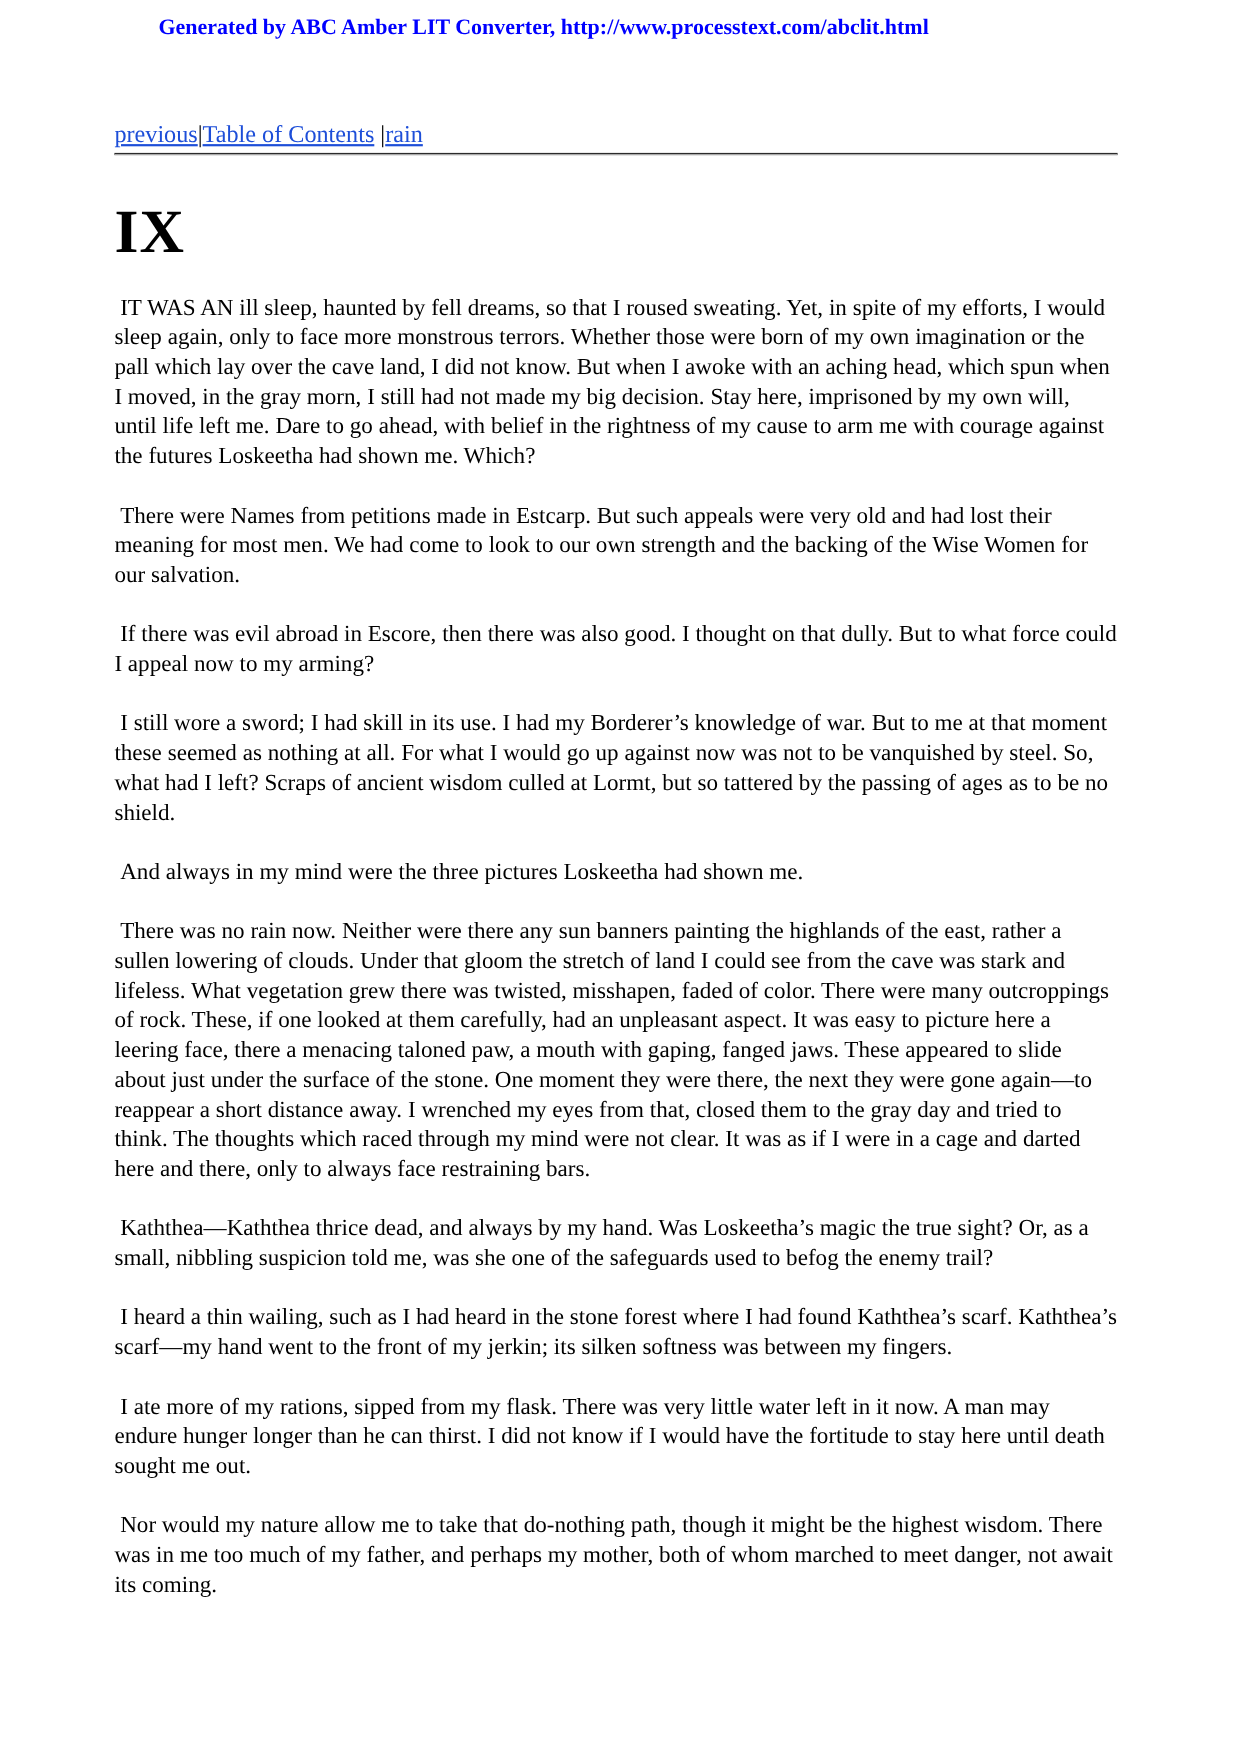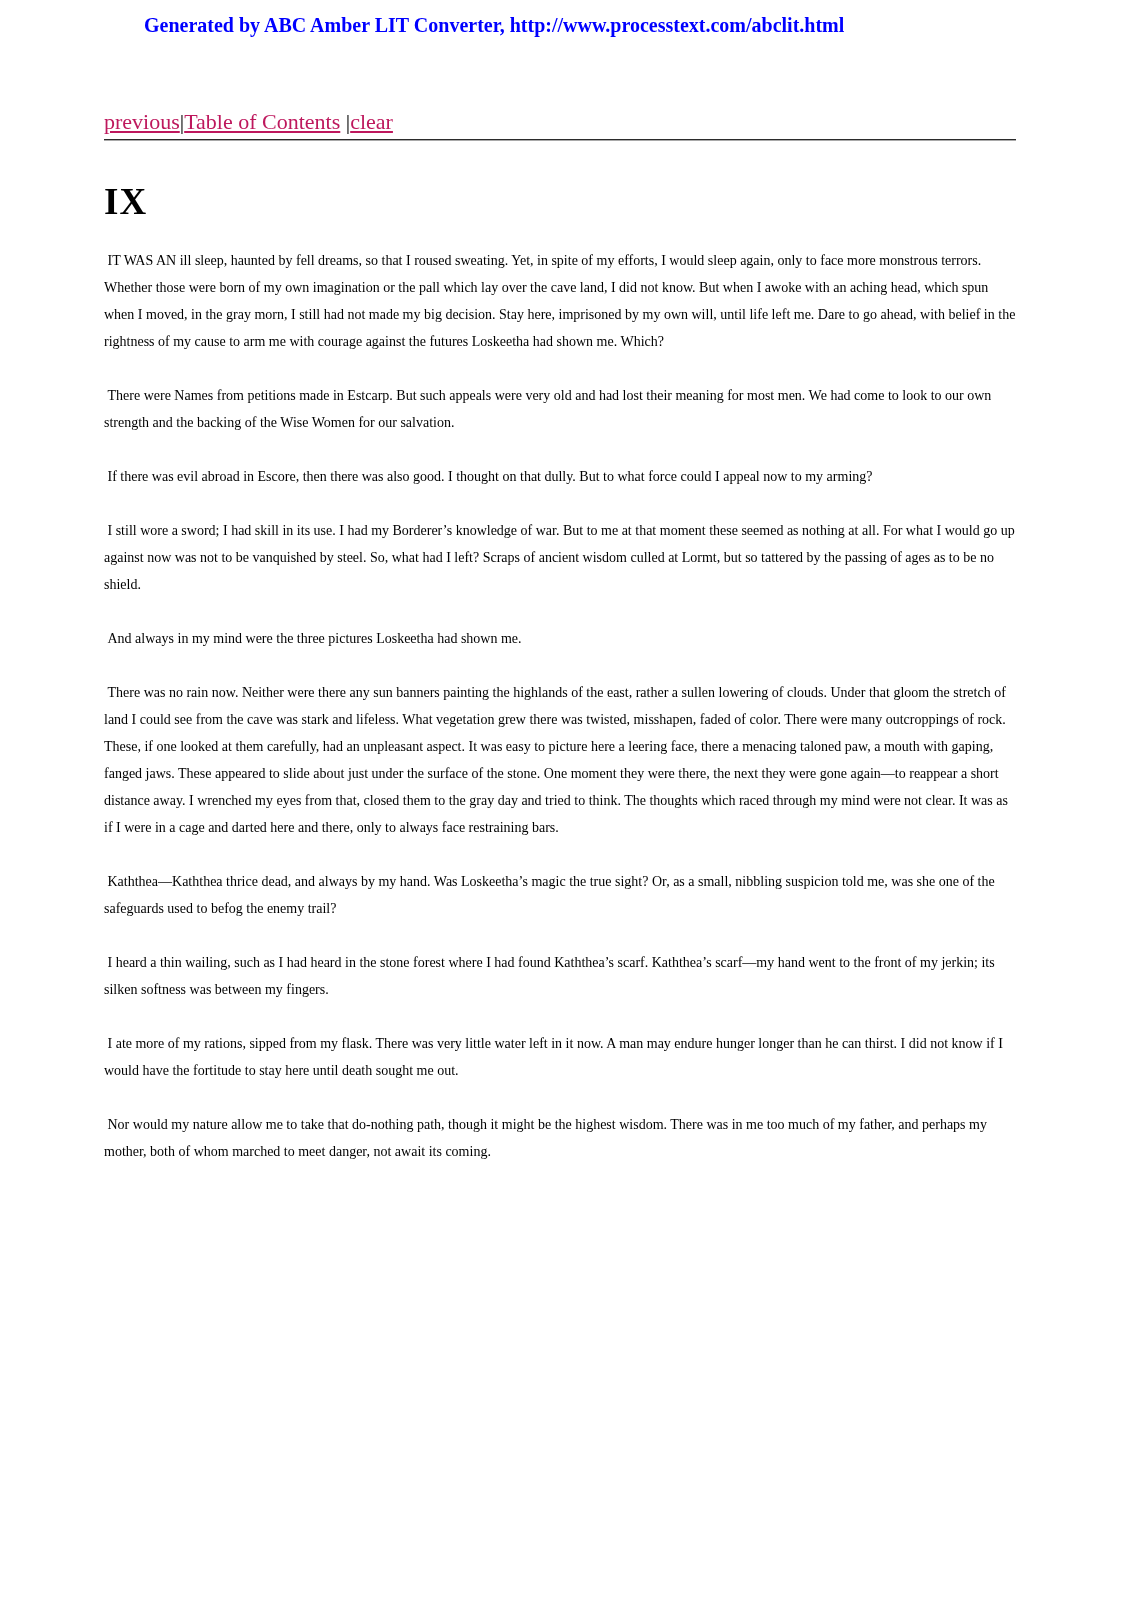--- a/index.html
+++ b/index.html
@@ -21,58 +21,58 @@
     padding-left: 40px;
     padding-top: 4px;
     white-space: pre-wrap;
   }
   .nav {
     margin-top: 72px;
     font-size: 22px;
     line-height: 26px;
   }
   .nav a {
-    color: #be185d;
+    color: #1d4ed8;
     text-decoration: underline;
     cursor: pointer;
   }
   .nav .sep {
     color: #000000;
     white-space: pre;
   }
   hr.divider {
     margin: 4px 0 0 0;
     border: 0;
     height: 2px;
     background: #2b2b2b;
     border-bottom: 1px solid #a9a9a9;
   }
   h1.chapter {
-    font-size: 37px;
+    font-size: 56px;
     line-height: 1;
     font-weight: bold;
     margin: 42px 0 0 0;
     letter-spacing: 1px;
   }
   .body-text p {
-    font-size: 14px;
+    font-size: 21px;
     line-height: 27px;
     margin: 27px 0;
     white-space: pre-wrap;
   }
 </style>
 </head>
 <body>
 
 <div class="page">
 
   <div class="credit">Generated by ABC Amber LIT Converter, http://www.processtext.com/abclit.html</div>
 
   <div class="nav">
-    <a href="#">previous</a><span class="sep">|</span><a href="#">Table of Contents</a><span class="sep"> |</span><a href="#">clear</a>
+    <a href="#">previous</a><span class="sep">|</span><a href="#">Table of Contents</a><span class="sep"> |</span><a href="#">rain</a>
   </div>
 
   <hr class="divider">
 
   <h1 class="chapter">IX</h1>
 
   <div class="body-text">
     <p> IT WAS AN ill sleep, haunted by fell dreams, so that I roused sweating. Yet, in spite of my efforts, I would sleep again, only to face more monstrous terrors. Whether those were born of my own imagination or the pall which lay over the cave land, I did not know. But when I awoke with an aching head, which spun when I moved, in the gray morn, I still had not made my big decision. Stay here, imprisoned by my own will, until life left me. Dare to go ahead, with belief in the rightness of my cause to arm me with courage against the futures Loskeetha had shown me. Which?</p>
     <p> There were Names from petitions made in Estcarp. But such appeals were very old and had lost their meaning for most men. We had come to look to our own strength and the backing of the Wise Women for our salvation.</p>
     <p> If there was evil abroad in Escore, then there was also good. I thought on that dully. But to what force could I appeal now to my arming?</p>

